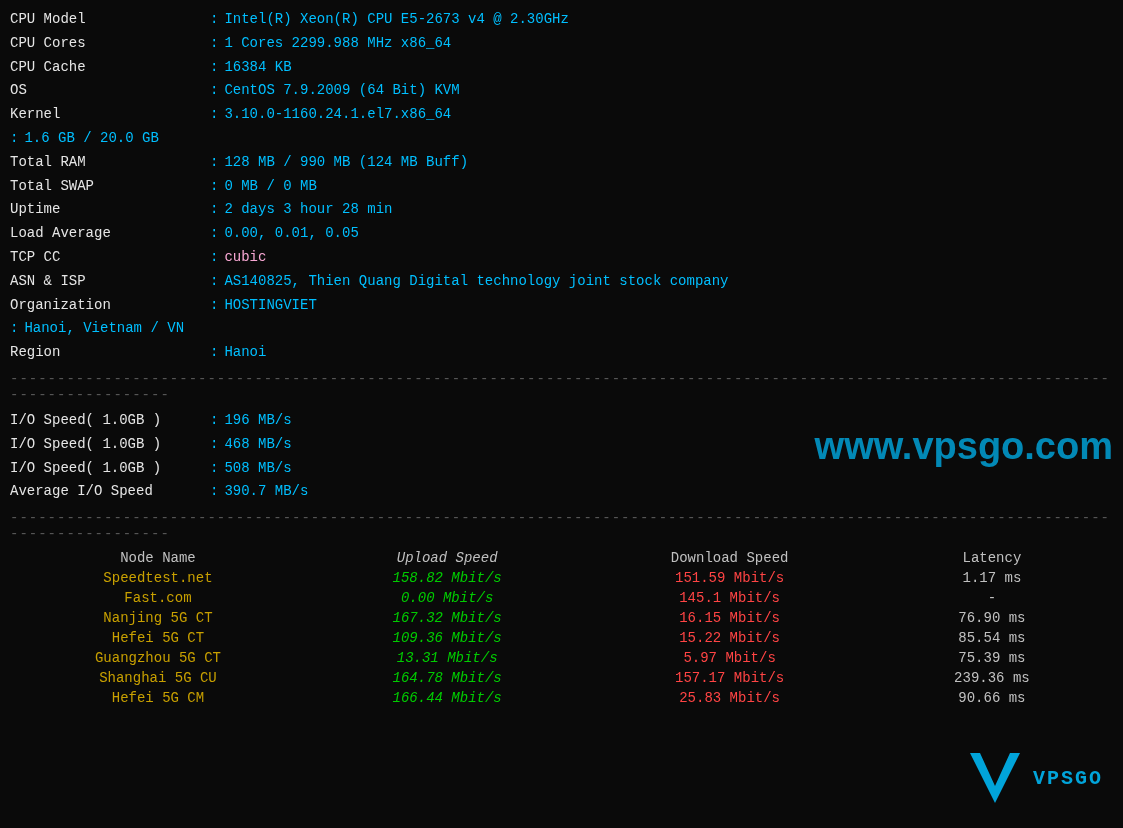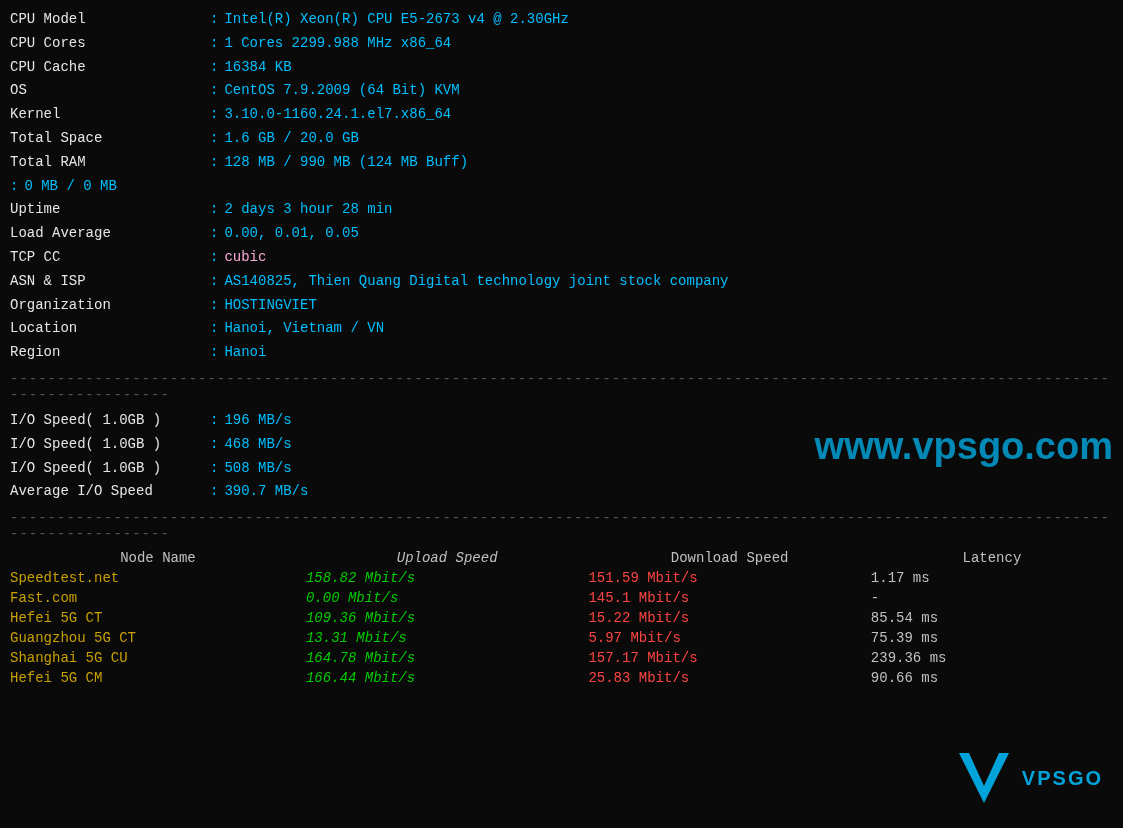--- a/index.html
+++ b/index.html
@@ -46,20 +46,21 @@
       margin-top: 4px;
     }
     .net-table th {
       color: #c0c0c0;
       text-align: center;
       padding: 2px 0;
       font-weight: normal;
     }
     .net-table td {
       padding: 2px 0;
+      text-align: center;
     }
     .col-node { width: 220px; }
     .col-upload { width: 210px; font-style: italic; }
     .col-download { width: 210px; margin-left: 22px; }
     .col-latency { width: 180px; }
     .node-yellow { color: #c8a000; }
     .upload-green { color: #00cc00; }
     .download-red { color: #ff4444; }
     .latency-white { color: #c0c0c0; }
 
@@ -114,30 +115,30 @@
     <span class="label">OS</span>
     <span class="colon">:</span>
     <span class="value-cyan">CentOS 7.9.2009 (64 Bit) KVM</span>
   </div>
   <div class="info-row">
     <span class="label">Kernel</span>
     <span class="colon">:</span>
     <span class="value-cyan">3.10.0-1160.24.1.el7.x86_64</span>
   </div>
   <div class="info-row">
-    <span class="label">Total Space</span>
     <span class="colon">:</span>
     <span class="value-cyan">1.6 GB / 20.0 GB</span>
   </div>
   <div class="info-row">
     <span class="label">Total RAM</span>
     <span class="colon">:</span>
     <span class="value-cyan">128 MB / 990 MB (124 MB Buff)</span>
   </div>
   <div class="info-row">
+    <span class="label">Total SWAP</span>
     <span class="colon">:</span>
     <span class="value-cyan">0 MB / 0 MB</span>
   </div>
   <div class="info-row">
     <span class="label">Uptime</span>
     <span class="colon">:</span>
     <span class="value-cyan">2 days 3 hour 28 min</span>
   </div>
   <div class="info-row">
     <span class="label">Load Average</span>
@@ -153,21 +154,20 @@
     <span class="label">ASN &amp; ISP</span>
     <span class="colon">:</span>
     <span class="value-cyan">AS140825, Thien Quang Digital technology joint stock company</span>
   </div>
   <div class="info-row">
     <span class="label">Organization</span>
     <span class="colon">:</span>
     <span class="value-cyan">HOSTINGVIET</span>
   </div>
   <div class="info-row">
-    <span class="label">Location</span>
     <span class="colon">:</span>
     <span class="value-cyan">Hanoi, Vietnam / VN</span>
   </div>
   <div class="info-row">
     <span class="label">Region</span>
     <span class="colon">:</span>
     <span class="value-cyan">Hanoi</span>
   </div>
 </div>
 
@@ -215,20 +215,26 @@
           <td class="col-download download-red">151.59 Mbit/s</td>
           <td class="col-latency latency-white">1.17 ms</td>
         </tr>
         <tr>
           <td class="col-node node-yellow">Fast.com</td>
           <td class="col-upload upload-green">0.00 Mbit/s</td>
           <td class="col-download download-red">145.1 Mbit/s</td>
           <td class="col-latency latency-white">-</td>
         </tr>
         <tr>
+          <td class="col-node node-yellow">Nanjing 5G   CT</td>
+          <td class="col-upload upload-green">167.32 Mbit/s</td>
+          <td class="col-download download-red">16.15 Mbit/s</td>
+          <td class="col-latency latency-white">76.90 ms</td>
+        </tr>
+        <tr>
           <td class="col-node node-yellow">Hefei 5G     CT</td>
           <td class="col-upload upload-green">109.36 Mbit/s</td>
           <td class="col-download download-red">15.22 Mbit/s</td>
           <td class="col-latency latency-white">85.54 ms</td>
         </tr>
         <tr>
           <td class="col-node node-yellow">Guangzhou 5G CT</td>
           <td class="col-upload upload-green">13.31 Mbit/s</td>
           <td class="col-download download-red">5.97 Mbit/s</td>
           <td class="col-latency latency-white">75.39 ms</td>
@@ -249,15 +255,15 @@
   </table>
 </div>
 
 <div class="big-watermark">www.vpsgo.com</div>
 
 <div class="watermark">
   <svg width="60" height="60" viewBox="0 0 60 60">
     <polygon points="5,5 30,55 55,5 45,5 30,38 15,5" fill="#00bfff"></polygon>
   </svg>
   <div class="vpsgo-logo">
-    <span style="font-size:20px; font-weight:bold; color:#00bfff; font-family:Liberation Sans, sans-serif; letter-spacing:2px;">VPSGO</span>
+    <span style="font-size:20px; font-weight:bold; color:#00bfff; font-family:Liberation Mono, monospace; letter-spacing:2px;">VPSGO</span>
   </div>
 </div>
 
 </body></html>

